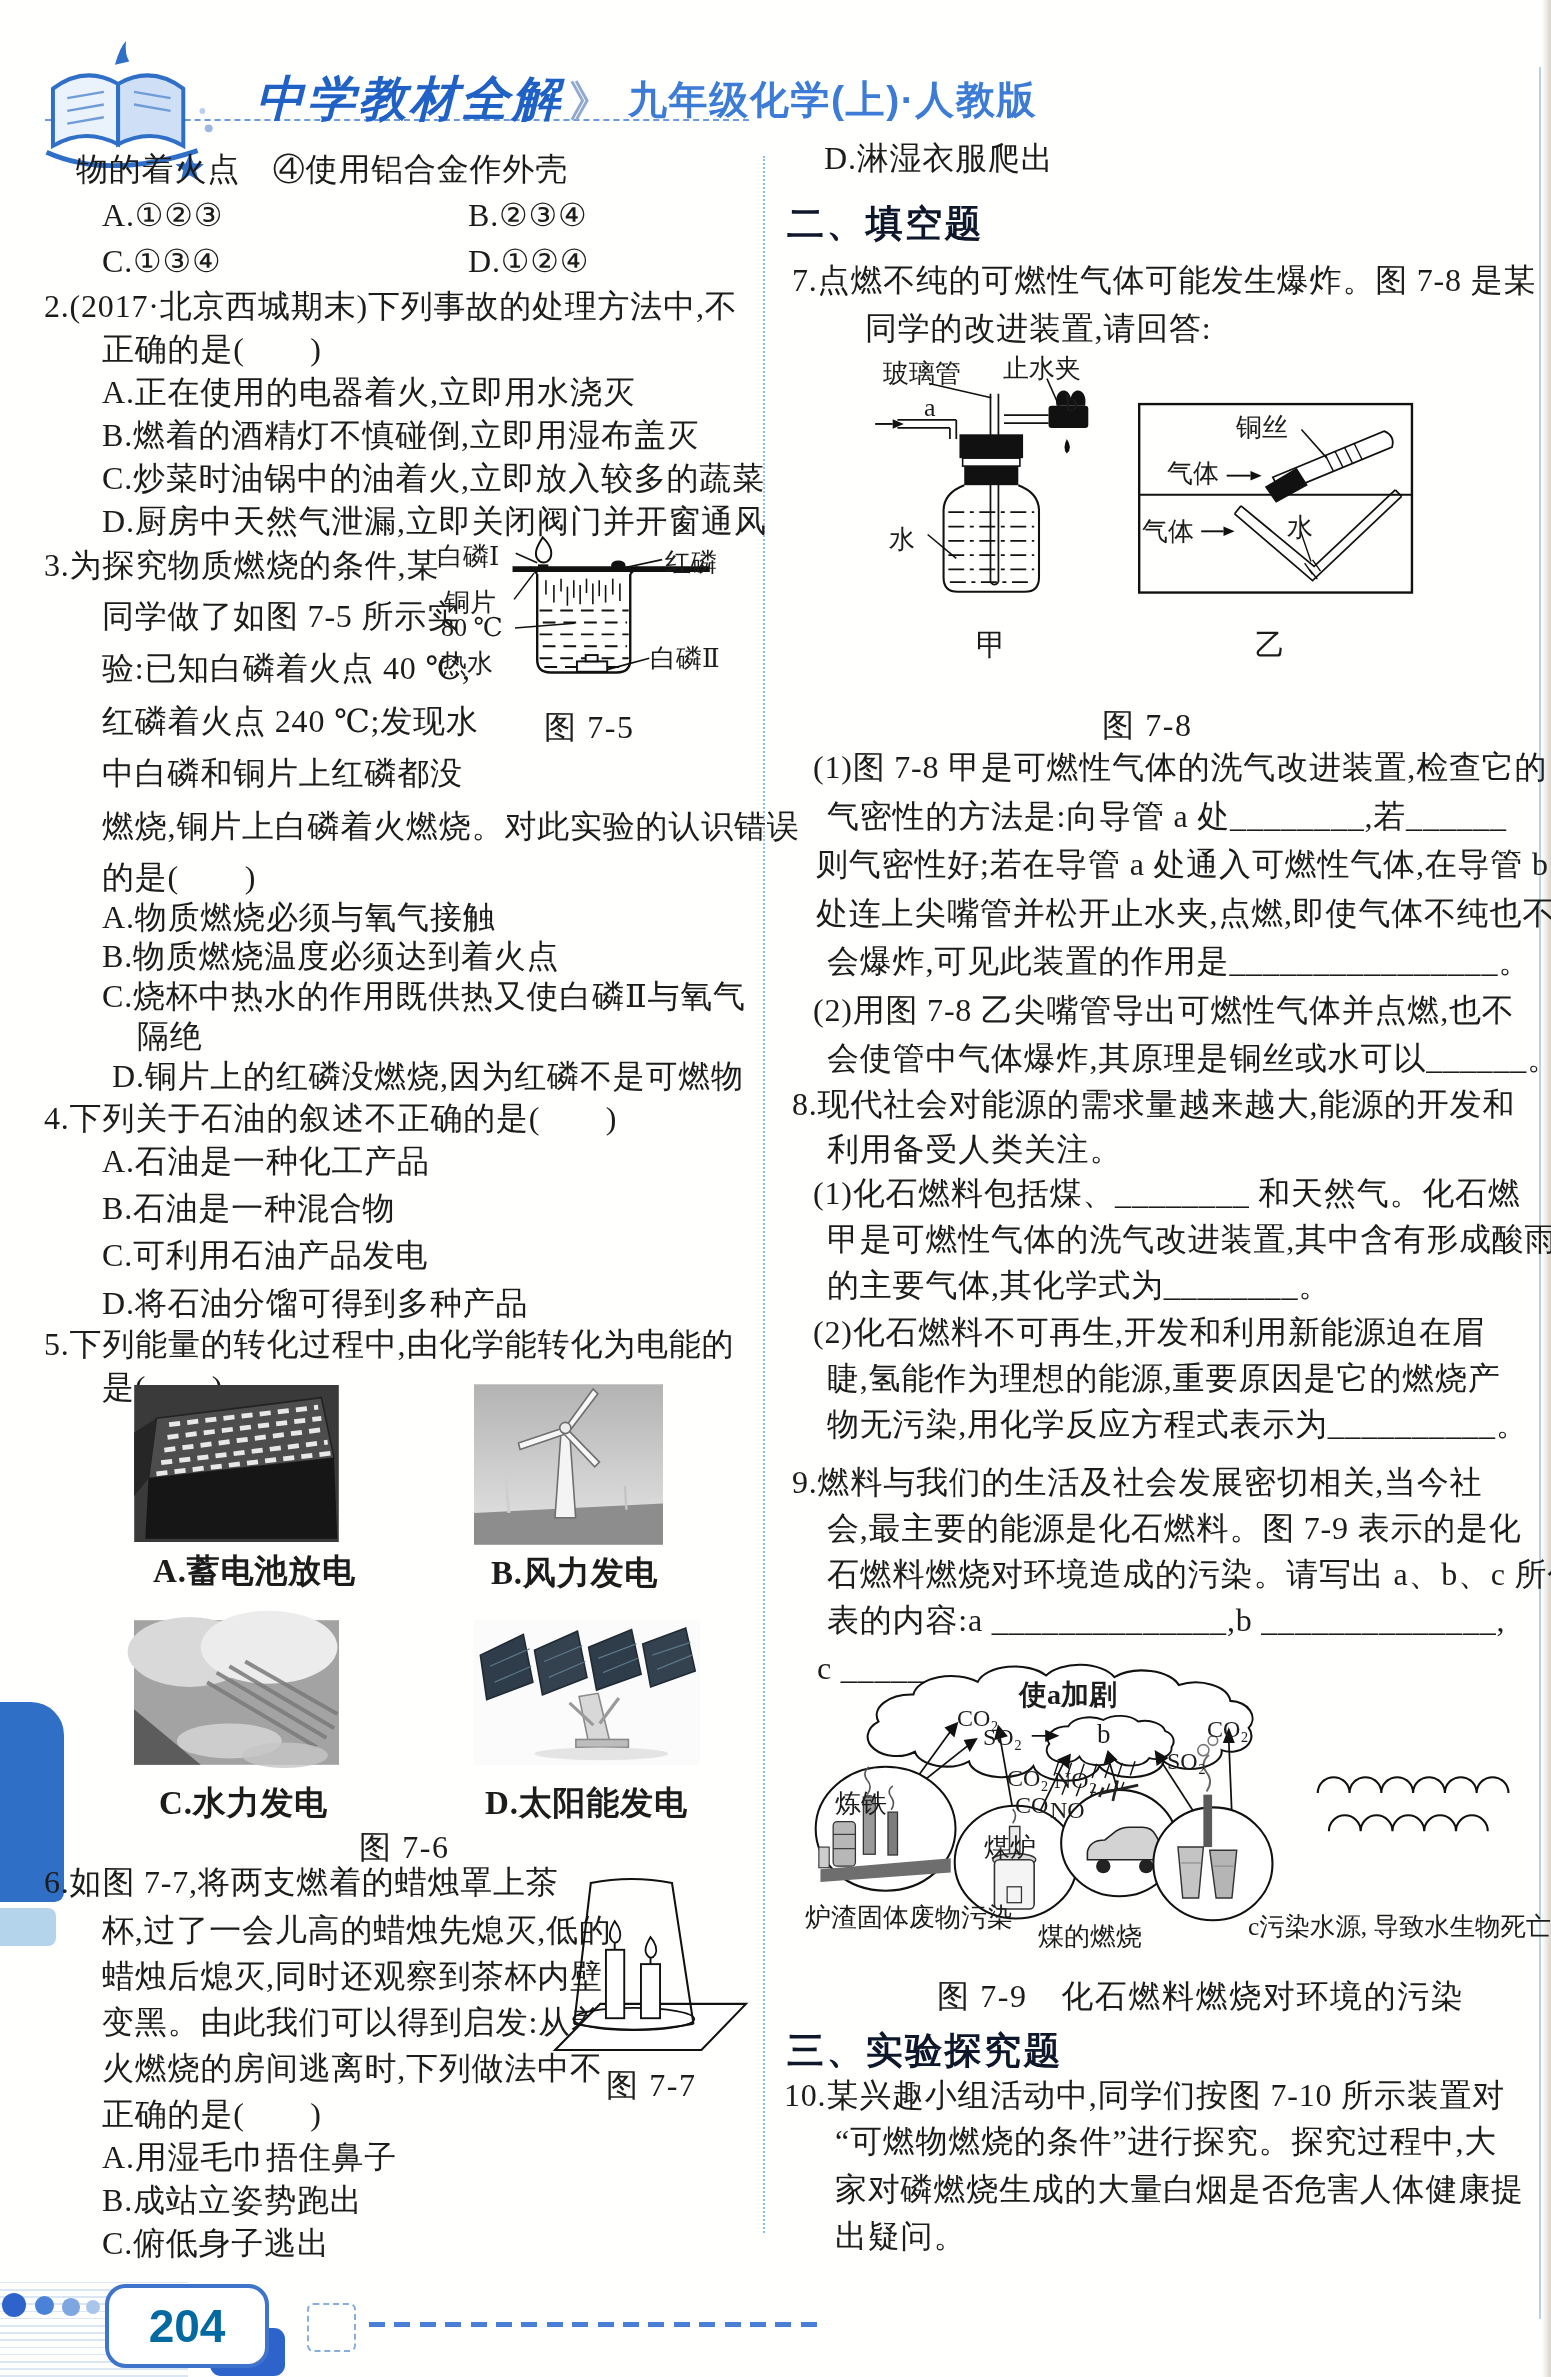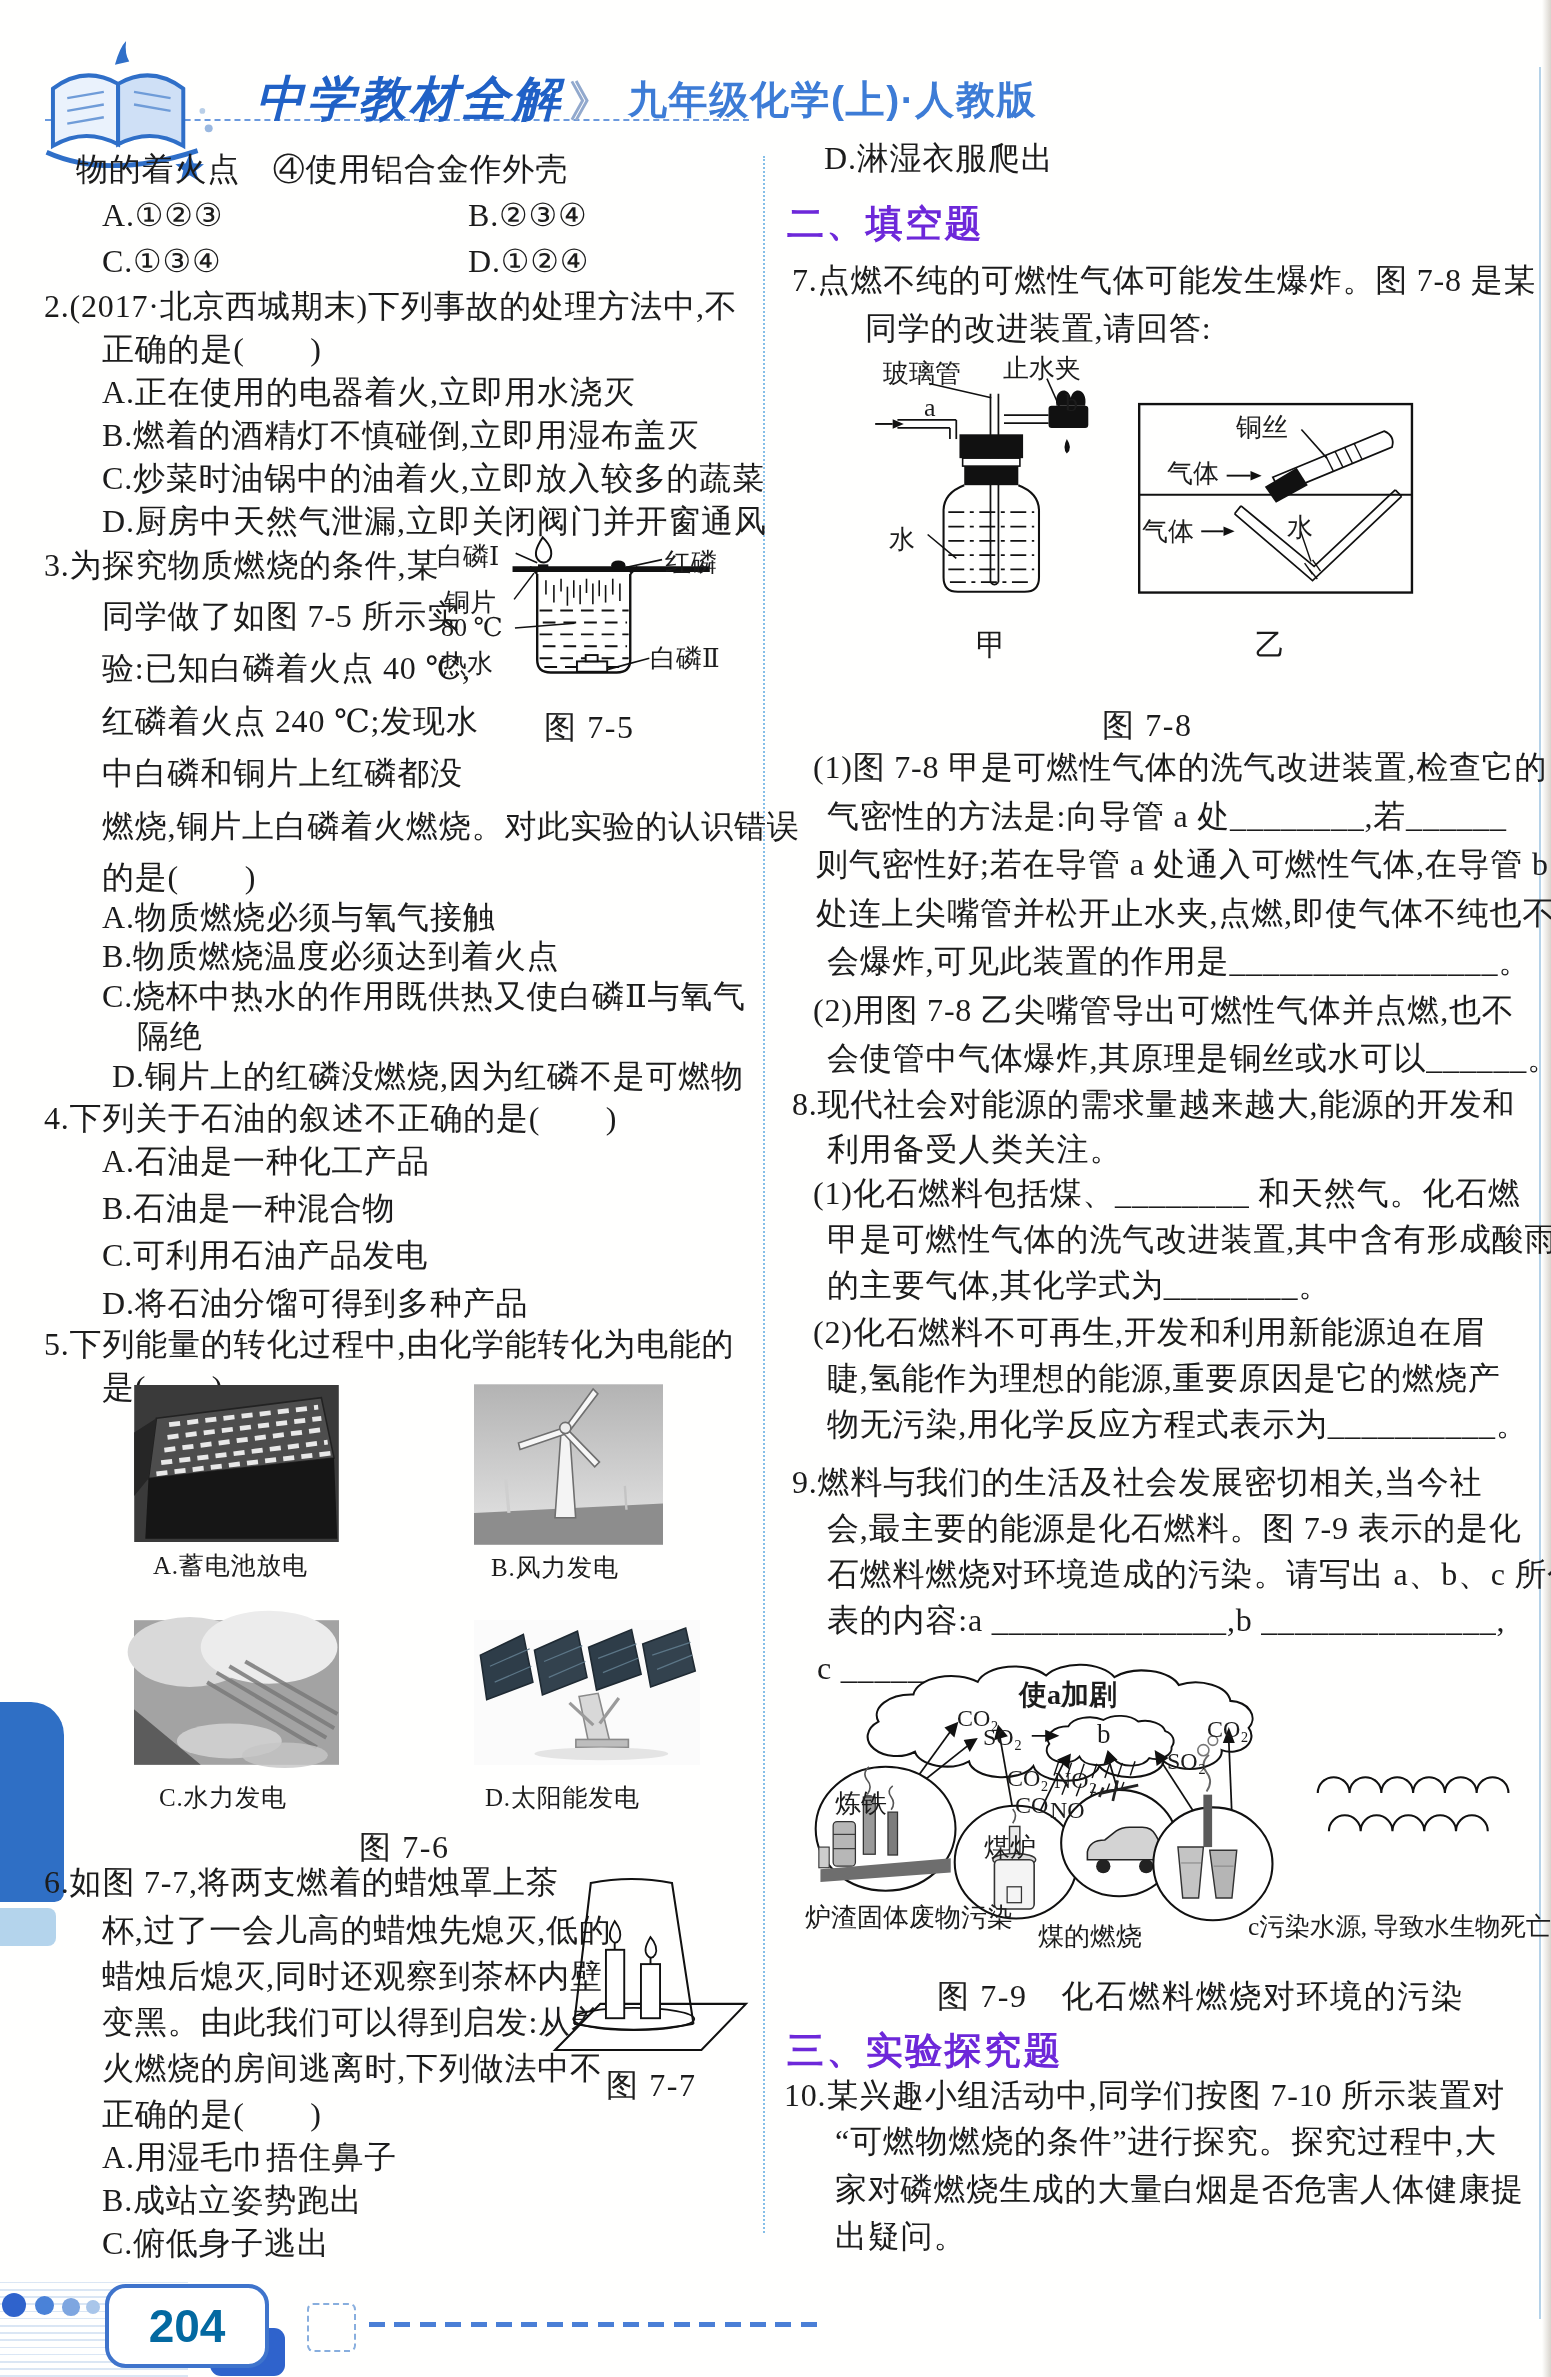--- a/index.html
+++ b/index.html
@@ -2,23 +2,23 @@
 <html style="font-size:12.7px"><head>
 <meta charset="utf-8">
 <style>
   html,body{margin:0;padding:0;background:#e9e9e9}
   .page{position:relative;width:1551px;height:2377px;background:#fffffe;overflow:hidden;
         font-family:"Liberation Serif","DejaVu Serif",serif;color:#1c1c1c}
   .t{position:absolute;white-space:nowrap;font-size:32px;line-height:1.15;letter-spacing:0.8px}
   .lbl{position:absolute;white-space:nowrap;font-size:26px;letter-spacing:0}
   .small{font-size:24px}
   .capfig{position:absolute;white-space:nowrap;font-size:32px;letter-spacing:1.6px}
-  .photocap{position:absolute;white-space:nowrap;font-size:25px;font-weight:400;letter-spacing:0.8px}
+  .photocap{position:absolute;white-space:nowrap;font-size:33px;font-weight:700;letter-spacing:0.8px}
   .bluehead{position:absolute;white-space:nowrap;font-family:Liberation Sans, sans-serif;
-            font-weight:700;color:#6d28d9;font-size:37px;letter-spacing:2.4px}
+            font-weight:700;color:#0f172a;font-size:37px;letter-spacing:2.4px}
   .brand{position:absolute;font-family:"Liberation Sans","DejaVu Sans",sans-serif;font-weight:800;
          font-style:italic;color:#2061c6;font-size:48px;letter-spacing:3.2px;white-space:nowrap}
   .chev{position:absolute;color:#92a9cd;font-size:43px;font-weight:700}
   .subt{position:absolute;font-family:"Liberation Sans","DejaVu Sans",sans-serif;font-weight:600;
         color:#3d7cd6;font-size:39px;letter-spacing:1.6px;white-space:nowrap}
   .hdash{position:absolute;border-top:2.4px dashed #6b9ade;width:704px}
   .vdiv{position:absolute;border-left:2.4px dotted #85bfe8}
   .redge{position:absolute;border-left:2.4px solid #b5d2e8}
   .tab{position:absolute;left:0;top:1702px;width:64px;height:200px;background:#2f6fc5;
        border-radius:0 33px 9.5px 0}

